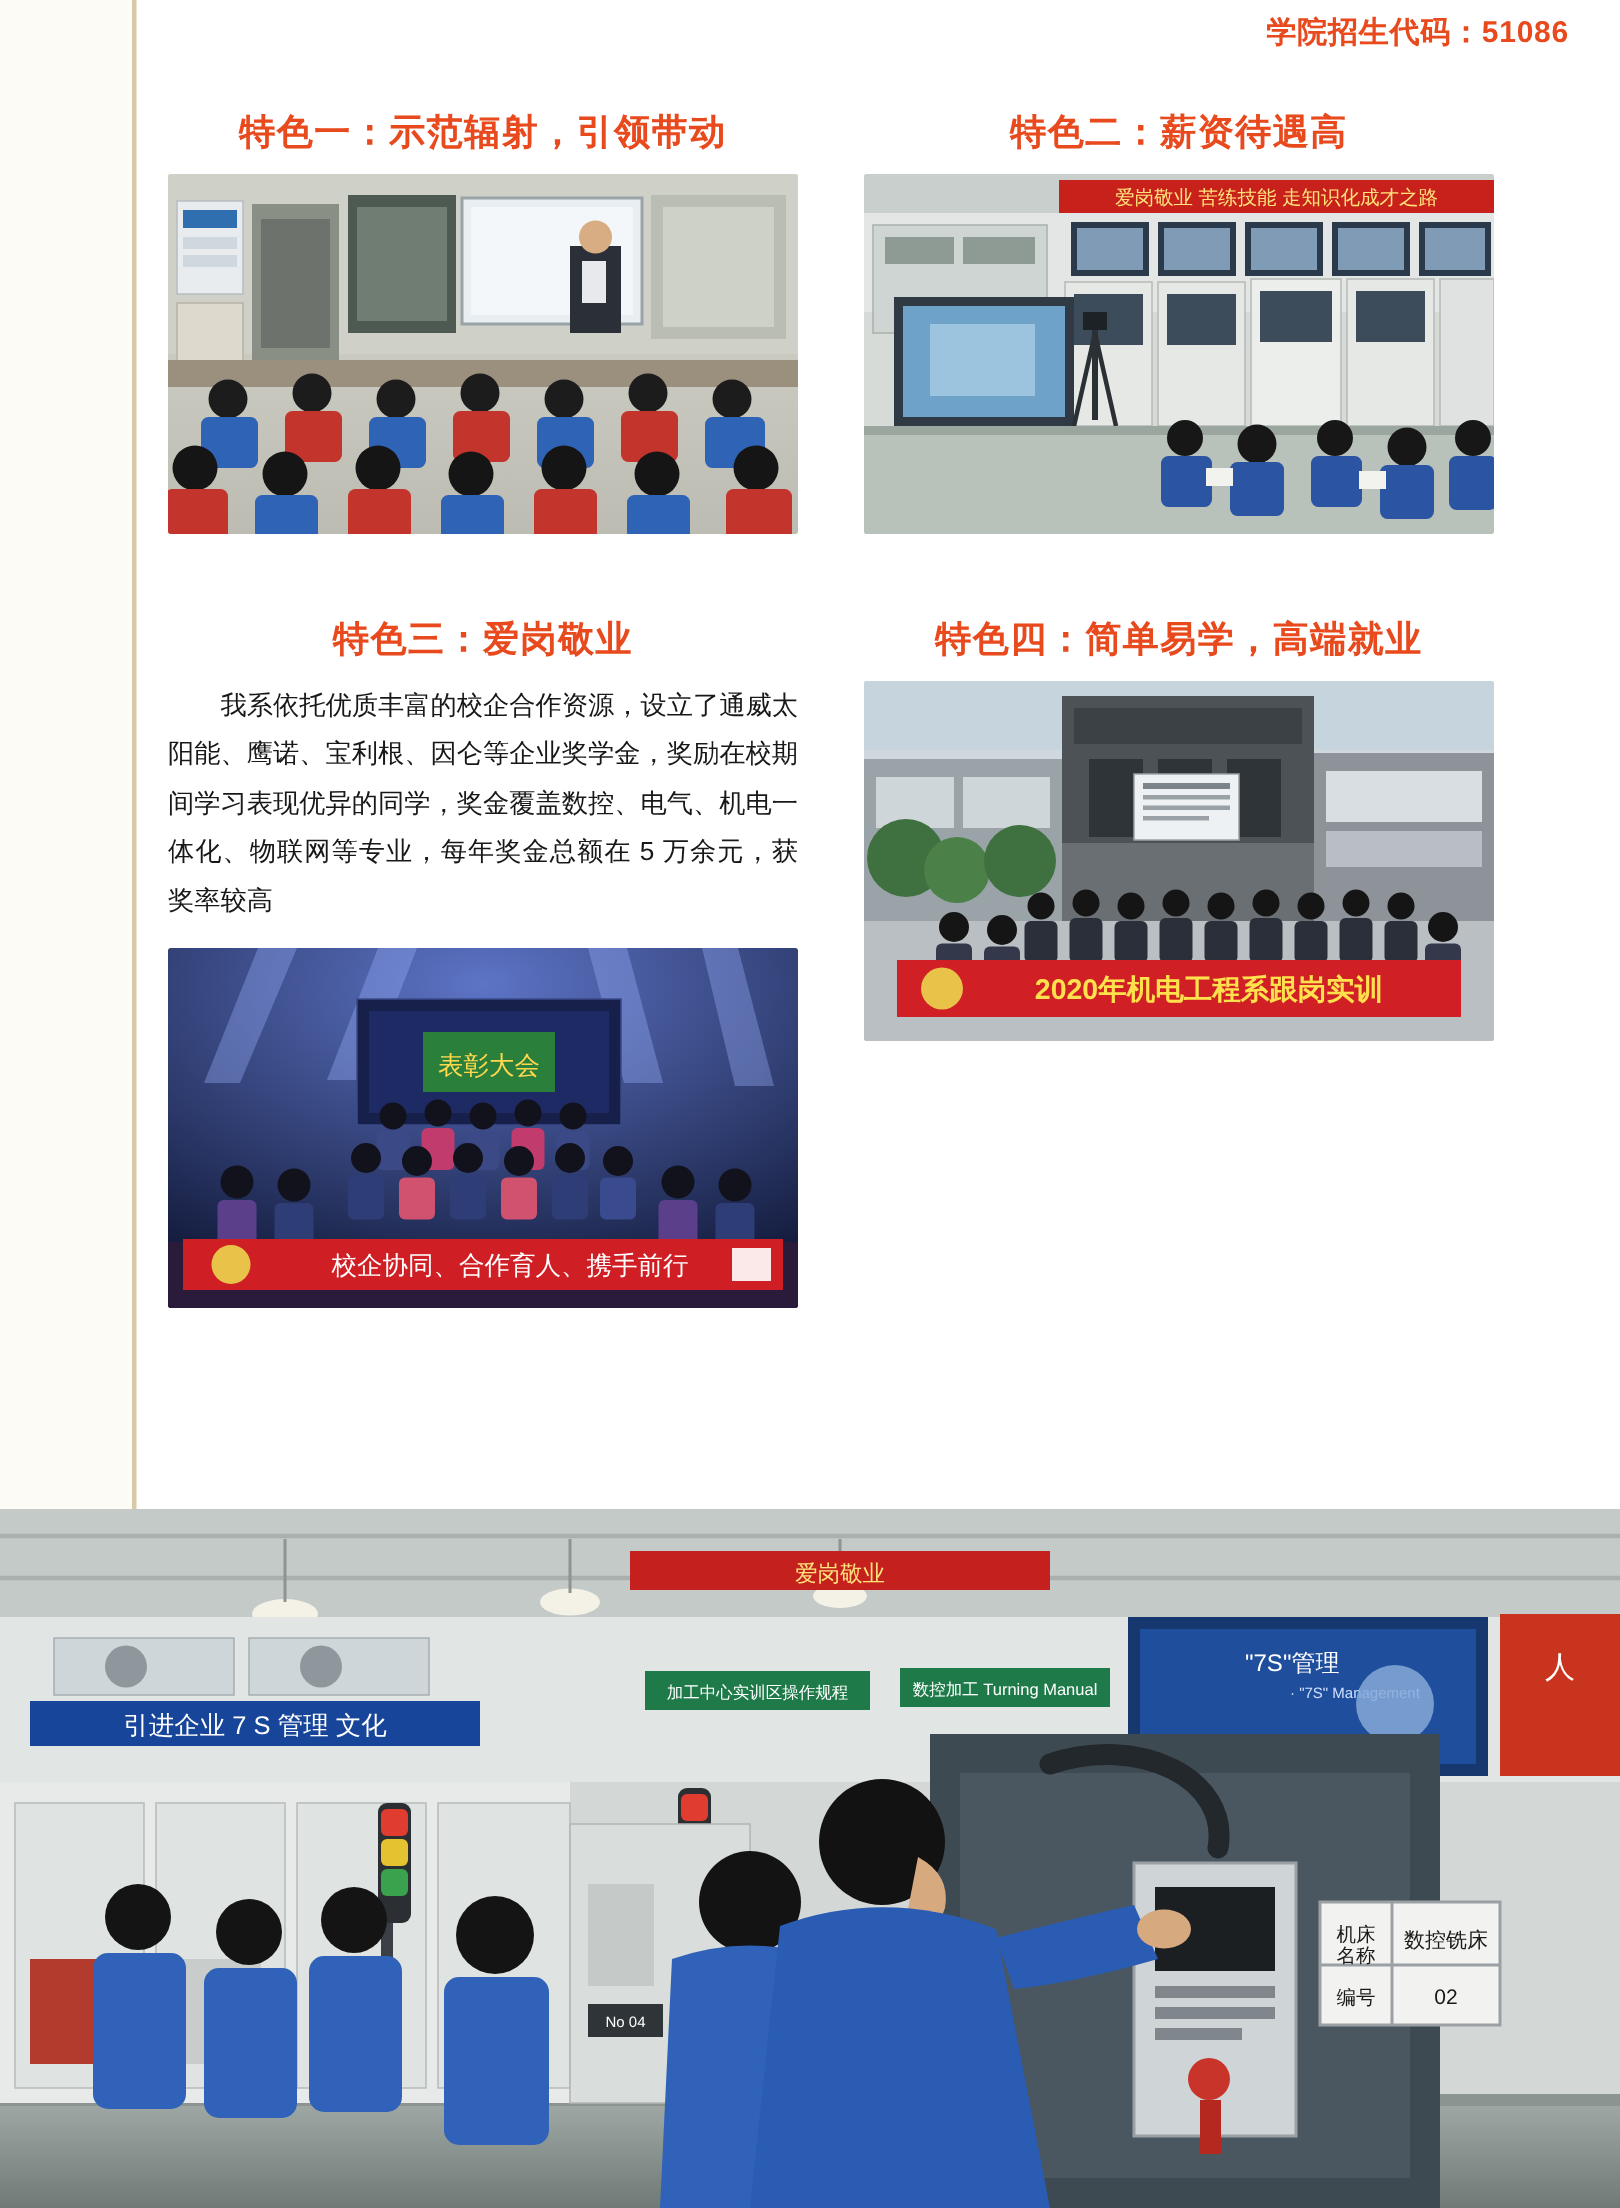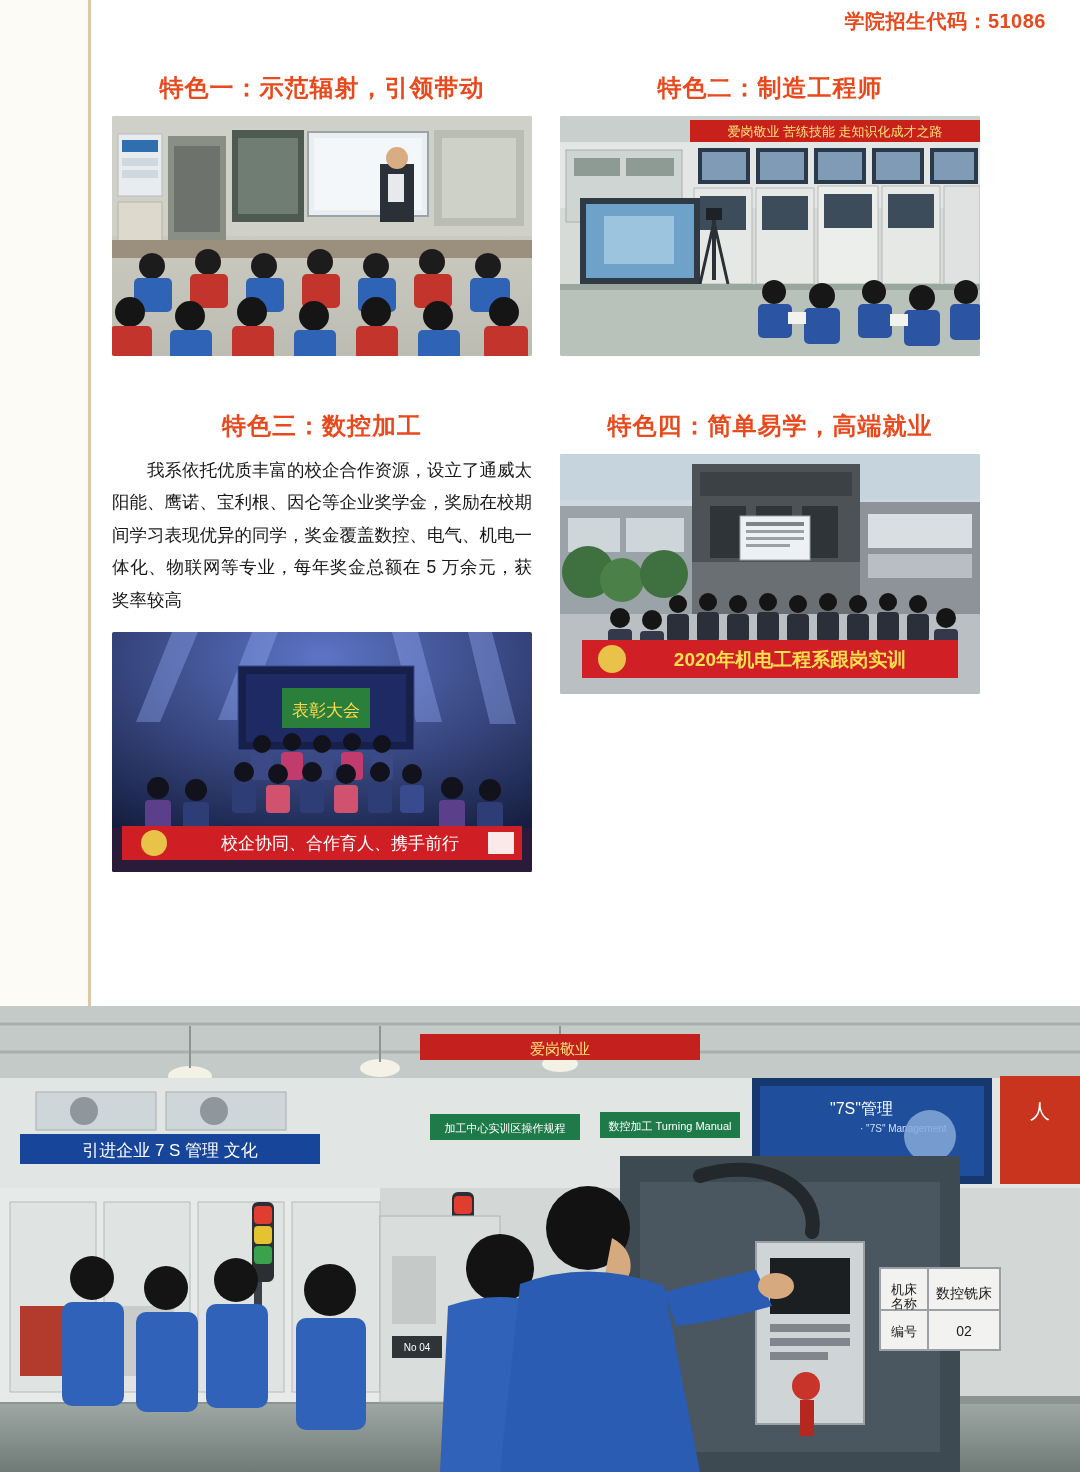--- a/index.html
+++ b/index.html
@@ -47,21 +47,21 @@
     background: #fdfbf6;
   }
   .content {
     position: absolute;
     left: 112px;
     top: 56px;
     width: 856px;
   }
   .row {
     display: flex;
-    gap: 28px;
+    gap: 44px;
   }
   .col {
     width: 420px;
   }
   .feature-title {
     color: #e8491d;
     font-size: 24px;
     font-weight: bold;
     text-align: center;
     margin: 16px 0 12px 0;
@@ -187,21 +187,21 @@
                   <rect x="306" y="214" width="42" height="30" rx="5" fill="#2f63b5"></rect>
                 <circle cx="392" cy="196" r="15" fill="#151515"></circle>
                   <rect x="372" y="210" width="44" height="34" rx="5" fill="#c2342c"></rect>
               </g>
             </g>
           </svg>
         </div>
       </div>
 
       <div class="col">
-        <div class="feature-title">特色二：制造工程师</div>
+        <div class="feature-title">特色二：薪资待遇高</div>
         <div class="photo">
           <svg width="420" height="240" viewBox="0 0 420 240" xmlns="http://www.w3.org/2000/svg">
             <rect width="420" height="240" fill="#d7dbd8"></rect>
 
             <rect x="0" y="0" width="420" height="26" fill="#c9cfcc"></rect>
 
             <rect x="130" y="4" width="290" height="22" fill="#c8211b"></rect>
             <text x="275" y="20" font-family="Liberation Sans, sans-serif" font-size="13" fill="#ffe27a" text-anchor="middle">爱岗敬业  苦练技能  走知识化成才之路</text>
 
             <rect x="0" y="26" width="420" height="66" fill="#e3e6e4"></rect>
@@ -262,21 +262,21 @@
               <rect x="330" y="198" width="18" height="12" fill="#f2f2ee"></rect>
             </g>
           </svg>
         </div>
       </div>
     </div>
 
     <div class="row" style="margin-top:38px;">
 
       <div class="col">
-        <div class="feature-title">特色三：数控加工</div>
+        <div class="feature-title">特色三：爱岗敬业</div>
         <p class="feature-body">我系依托优质丰富的校企合作资源，设立了通威太阳能、鹰诺、宝利根、因仑等企业奖学金，奖励在校期间学习表现优异的同学，奖金覆盖数控、电气、机电一体化、物联网等专业，每年奖金总额在 5 万余元，获奖率较高</p>
         <div class="photo">
           <svg width="420" height="240" viewBox="0 0 420 240" xmlns="http://www.w3.org/2000/svg">
             <defs>
               <radialGradient id="stagelight" cx="0.5" cy="0.1" r="0.9">
                 <stop offset="0%" stop-color="#5d74c6"></stop>
                   <stop offset="100%" stop-color="#121a3a"></stop>
               </radialGradient>
             </defs>
             <rect width="420" height="240" fill="url(#stagelight)"></rect>

